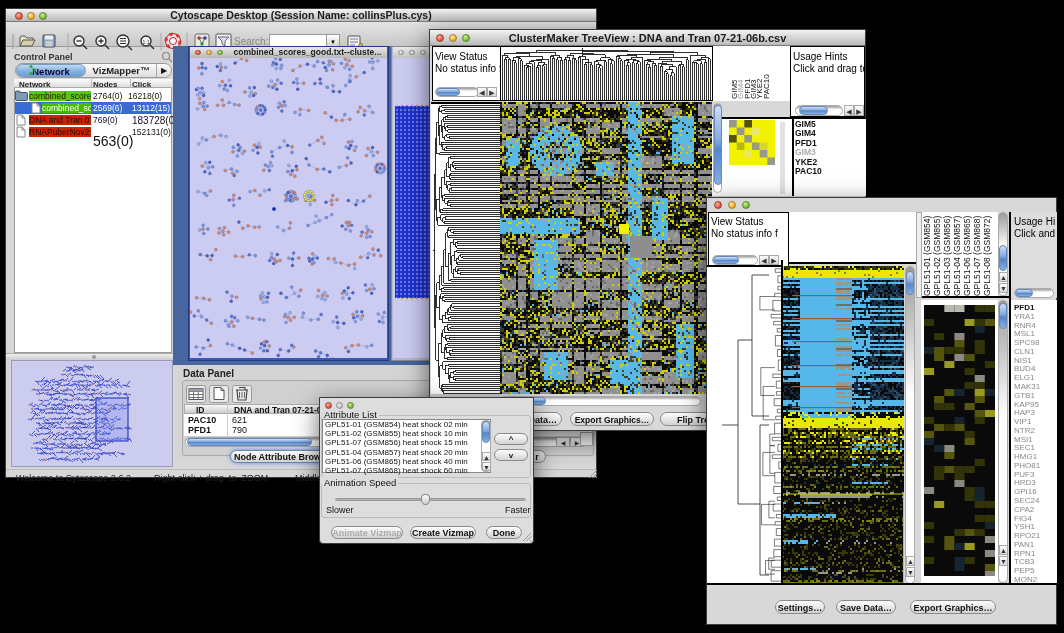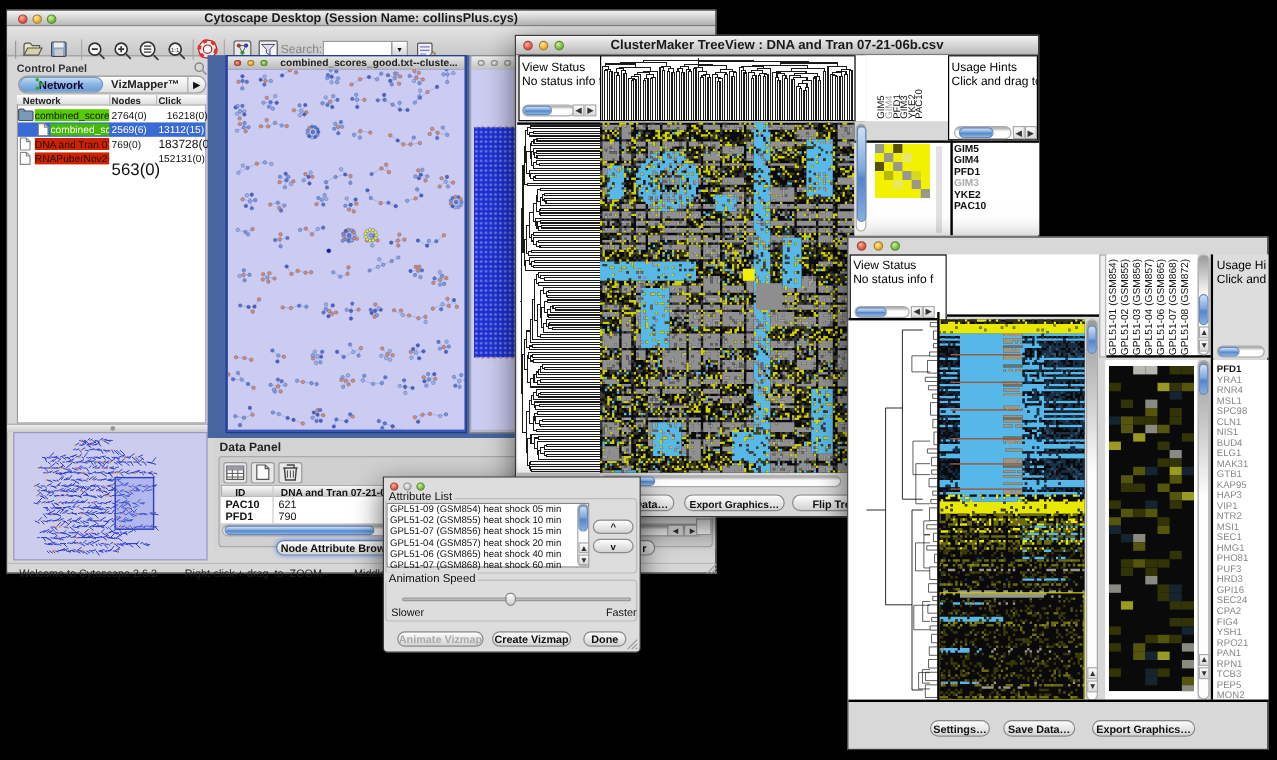--- a/index.html
+++ b/index.html
@@ -96,21 +96,21 @@
 <div class="abs" style="left:150px;top:55px;width:15px;height:13px;border-left:1px solid #aaa;font-size:8px;text-align:center;line-height:13px;color:#111">▶</div>
 <div class="abs" style="left:8px;top:70px;width:158px;height:274px;background:#fff;border:1px solid #999"></div>
 <div class="abs" style="left:8px;top:70px;width:158px;height:9px;background:linear-gradient(#fdfdfd,#ddd);border-bottom:1px solid #aaa"></div>
 <div class="abs" style="left:13px;top:71px;font-size:8px;font-weight:bold;color:#222">Network</div>
 <div class="abs" style="left:87px;top:71px;font-size:8px;font-weight:bold;color:#222">Nodes</div>
 <div class="abs" style="left:126px;top:71px;font-size:8px;font-weight:bold;color:#222">Click</div>
 <div class="abs" style="left:85px;top:70px;width:1px;height:9px;background:#bbb"></div>
 <div class="abs" style="left:124px;top:70px;width:1px;height:9px;background:#bbb"></div>
 <div class="abs" style="left:23px;top:82px;width:62px;height:10px;background:#55cc00;font-size:8.5px;line-height:10px;color:#210;overflow:hidden;white-space:nowrap">combined_scores_</div>
 <div class="abs" style="left:87px;top:82px;font-size:8.5px;color:#111">2764(0)</div>
-<div class="abs" style="left:133px;top:82px;font-size:8.5px;color:#111">16218(0)</div>
+<div class="abs" style="left:122px;top:82px;font-size:8.5px;color:#111">16218(0)</div>
 <svg style="position:absolute;left:9px;top:81px" width="14" height="11">
       <rect x="0.5" y="2.5" width="12" height="8" rx="1" fill="#7a9ab8" stroke="#456"></rect>
       <path d="M0.5 4 V2 q0-1 1-1 h3 l1.5 1.5" fill="#7a9ab8" stroke="#456"></path>
     </svg>
 <div class="abs" style="left:9px;top:93px;width:156px;height:12px;background:#3a6ad4"></div>
 <div class="abs" style="left:36px;top:94px;width:49px;height:10px;background:#44bb00;font-size:8.5px;line-height:10px;color:#fff;overflow:hidden;white-space:nowrap">combined_sco</div>
 <div class="abs" style="left:87px;top:94px;font-size:8.5px;color:#fff">2569(6)</div>
 <div class="abs" style="left:126px;top:94px;font-size:8.5px;color:#fff">13112(15)</div>
 <svg style="position:absolute;left:25px;top:93px" width="10" height="12">
       <path d="M1 1 h5 l3 3 v7 h-8 z" fill="#fff" stroke="#888"></path>
@@ -1678,21 +1678,21 @@
 <div class="btn" style="left:836px;top:600px;width:60px;height:14px;font-size:9px;line-height:14px">Save Data…</div>
 <div class="btn" style="left:910px;top:600px;width:86px;height:14px;font-size:9px;line-height:14px">Export Graphics…</div>
 <div class="win" style="left:319px;top:397px;width:215px;height:147px;background:#ddd;border-radius:0 0 4px 4px">
 <div class="tl r" style="left:5px;top:4px;width:7px;height:7px"></div>
     <div class="tl gray" style="left:16px;top:4px;width:7px;height:7px"></div>
     <div class="tl g" style="left:27px;top:4px;width:7px;height:7px"></div>
 </div>
 <div class="abs" style="left:321px;top:415px;width:210px;height:63px;border:1px solid #bbb;border-radius:3px"></div>
 <div class="abs" style="left:322px;top:409px;font-size:9.5px;color:#111;background:#ddd;padding:0 2px">Attribute List</div>
 <div class="abs" style="left:322px;top:419px;width:169px;height:54px;background:#fff;border:1px solid #888;overflow:hidden"></div>
-<div class="abs" style="left:325px;top:420px;font-size:8px;color:#111;white-space:nowrap">GPL51-09 (GSM854) heat shock 05 min</div>
+<div class="abs" style="left:325px;top:420px;font-size:8px;color:#111;white-space:nowrap">GPL51-01 (GSM854) heat shock 02 min</div>
 <div class="abs" style="left:325px;top:429px;font-size:8px;color:#111;white-space:nowrap">GPL51-02 (GSM855) heat shock 10 min</div>
 <div class="abs" style="left:325px;top:438px;font-size:8px;color:#111;white-space:nowrap">GPL51-07 (GSM856) heat shock 15 min</div>
 <div class="abs" style="left:325px;top:448px;font-size:8px;color:#111;white-space:nowrap">GPL51-04 (GSM857) heat shock 20 min</div>
 <div class="abs" style="left:325px;top:457px;font-size:8px;color:#111;white-space:nowrap">GPL51-06 (GSM865) heat shock 40 min</div>
 <div class="abs" style="left:325px;top:466px;font-size:8px;color:#111;white-space:nowrap">GPL51-07 (GSM868) heat shock 60 min</div>
 <div class="sbtrack" style="left:481px;top:420px;width:10px;height:52px;border-radius:4px"></div>
 <div class="sbthumb" style="left:482px;top:421px;width:8px;height:22px"></div>
 <div class="sbarr" style="left:482px;top:452px;width:9px;height:9px;line-height:9px">▲</div>
 <div class="sbarr" style="left:482px;top:462px;width:9px;height:9px;line-height:9px">▼</div>
 <div class="btn" style="left:494px;top:433px;width:34px;height:12px;font-size:8px;line-height:12px">^</div>

